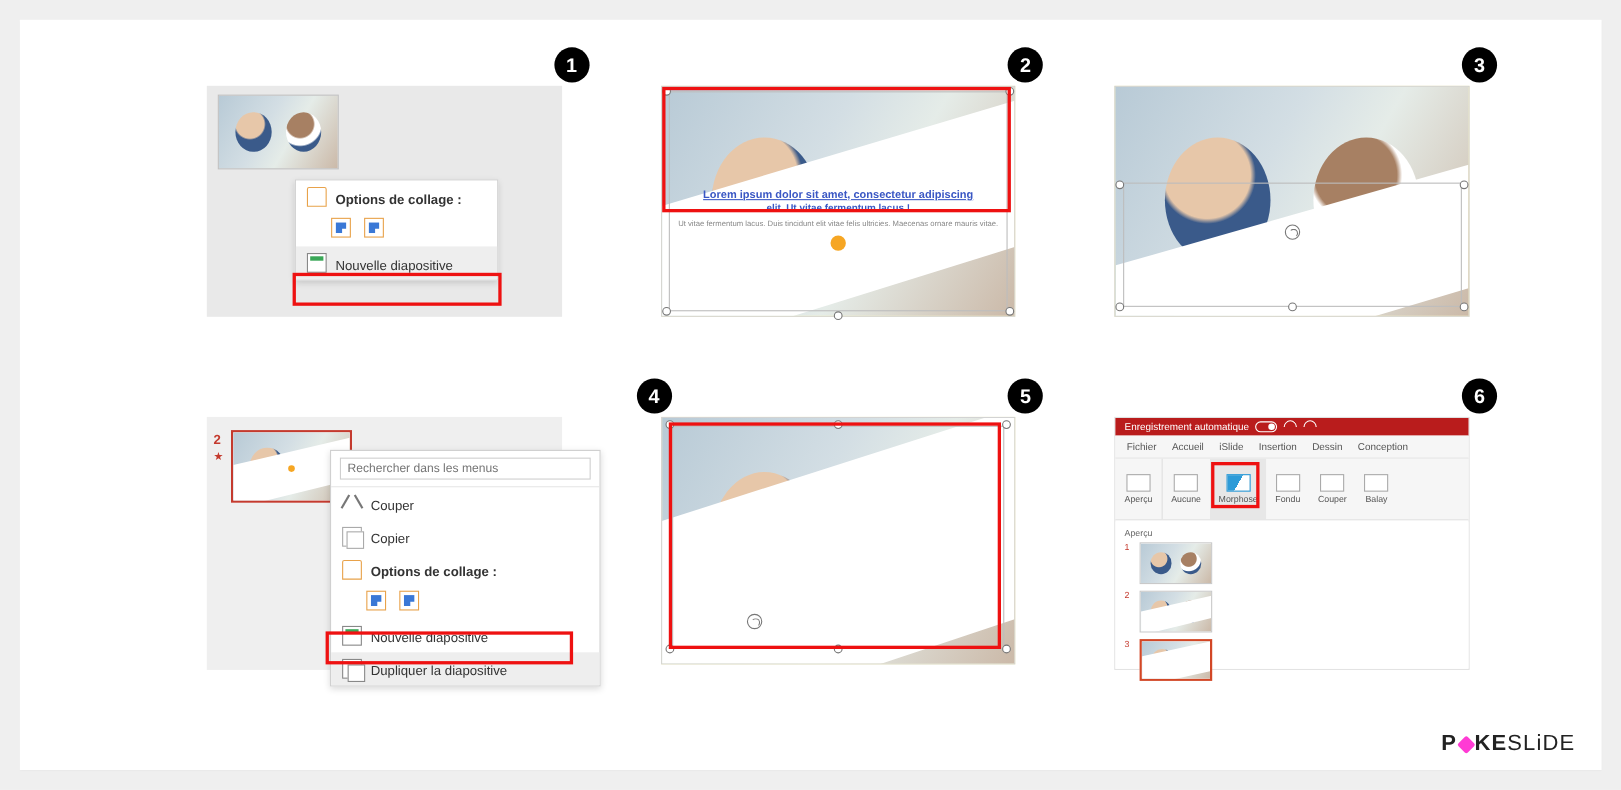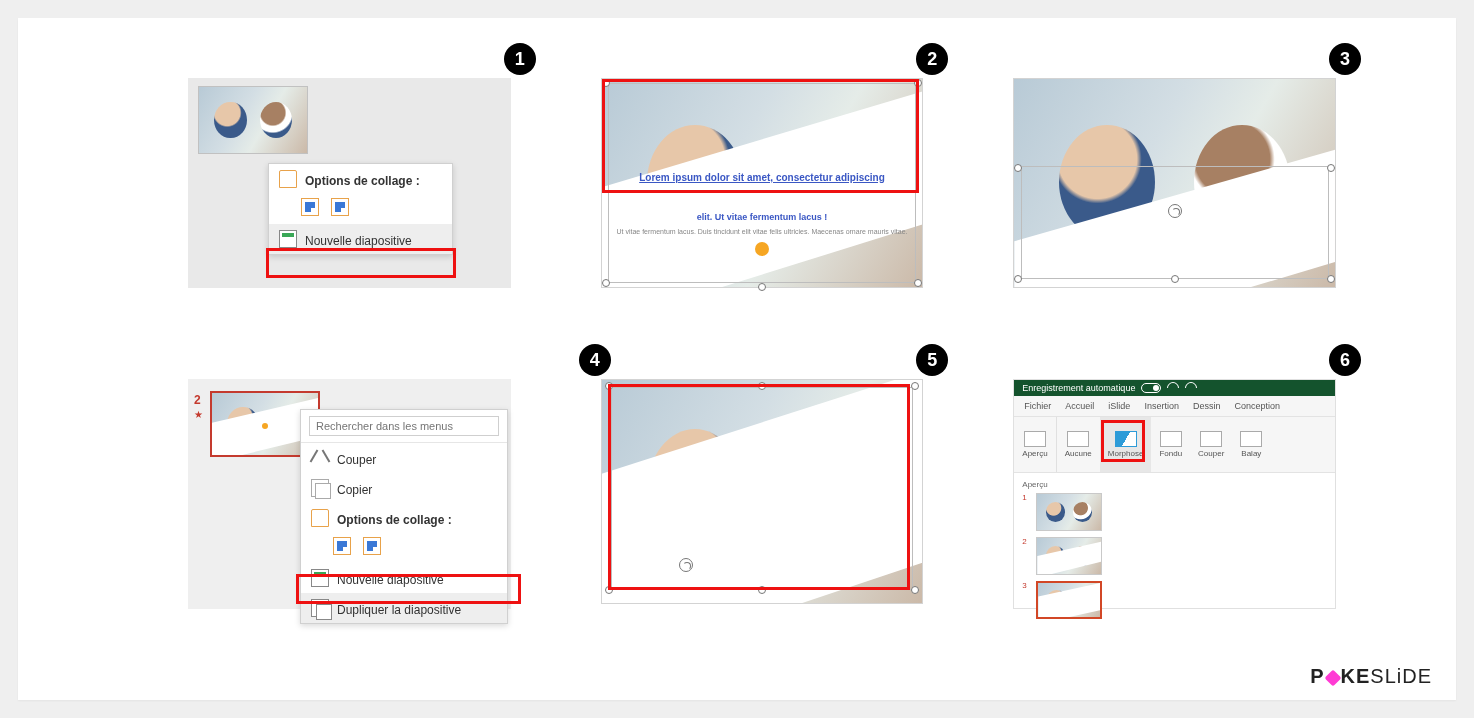--- a/index.html
+++ b/index.html
@@ -135,39 +135,39 @@
   }
   .slide-texts {
     position: absolute;
     top: 44%;
     left: 0; right: 0;
     text-align: center;
     padding: 0 14px;
     line-height: 1.3;
   }
   .slide-title { color:#3a57c4; font-weight:700; font-size:10px; text-decoration: underline; }
-  .slide-sub   { color:#3a57c4; font-weight:700; font-size:9px;margin-top:28px; }
+  .slide-sub   { color:#3a57c4; font-weight:700; font-size:9px; }
   .slide-small { color:#888; font-size:7px; margin-top:4px; }
   .orange-dot  { width:14px; height:14px; background:#f6a623; border-radius:50%; margin:6px auto 0; }
   .sel-handle { position:absolute; width:8px; height:8px; border:1px solid #777; background:#fff; border-radius:50%; }
   .sel-box    { position:absolute; border:1px solid #bdbdbd; }
   .rot-mark   { position:absolute; width:14px; height:14px; border:1px solid #777; border-radius:50%; }
   .rot-mark::after{content:'';position:absolute;left:50%;top:50%;width:6px;height:6px;margin:-3px 0 0 -3px;border:1px solid #777;border-left-color:transparent;border-bottom-color:transparent;border-radius:50%;}
 
   
   .s4-wrap { width:100%; height:230px; background:#efefef; position:relative; }
   .s4-num { position:absolute; left:6px; top:14px; color:#c43a2e; font-size:12px; font-weight:600; }
   .s4-star { position:absolute; left:6px; top:30px; color:#c43a2e; font-size:10px; }
   .s4-thumb {
     position:absolute; left:22px; top:12px; width:110px; height:66px;
     border:2px solid #c43a2e; background:#fff; overflow:hidden;
   }
   .s4-thumb .diag-white { clip-path: polygon(0% 48%, 100% 8%, 100% 70%, 0% 112%); }
   .s4-menu {
-    position:absolute; left:112px; top:30px; width:208px;
+    position:absolute; left:112px; top:30px; width:246px;
     background:#fff; border:1px solid #d0d0d0;
     box-shadow: 0 2px 6px rgba(0,0,0,0.15);
     font-size:12px;
   }
   .search-row { padding:6px 8px; border-bottom:1px solid #e6e6e6; }
   .search-inp {
     width:100%; border:1px solid #cfcfcf; padding:3px 6px;
     font-size:11px; color:#777; font-family:inherit;
   }
   .i-cut::before{content:'';position:absolute;left:2px;top:0;width:2px;height:14px;background:#777;transform:rotate(30deg);}
@@ -175,21 +175,21 @@
   .i-copy { border:1px solid #aaa; background:#fff; }
   .i-copy::after{content:'';position:absolute;left:3px;top:3px;right:-3px;bottom:-3px;border:1px solid #aaa;background:#fff;}
   .i-dup { border:1px solid #888; background:#fff;}
   .i-dup::after{content:'';position:absolute;left:4px;top:4px;right:-4px;bottom:-4px;border:1px solid #888;background:#fff;}
   .s4-highlight { left:108px; top:195px; width:225px; height:30px; }
   .menu-row.hl { background:#eee; }
 
   
   .s6 { width:100%; height:230px; position:relative; border:1px solid #e0e0e0; background:#fff; }
   .s6-title {
-    background:#14532d; color:#fff; font-size:9px;
+    background:#b91c1c; color:#fff; font-size:9px;
     padding:2px 8px; display:flex; align-items:center; gap:6px;
   }
   .toggle { width:20px; height:10px; border:1px solid #fff; border-radius:5px; position:relative; }
   .toggle::after{content:'';position:absolute;right:1px;top:1px;width:6px;height:6px;background:#fff;border-radius:50%;}
   .s6-title .undo, .s6-title .redo { width:12px;height:12px;border:1px solid #fff;border-radius:50%;border-right-color:transparent;border-bottom-color:transparent;transform:rotate(45deg);}
   .s6-tabs { display:flex; gap:10px; padding:3px 8px; font-size:9px; color:#555; background:#f6f6f6; border-bottom:1px solid #e3e3e3;}
   .s6-tabs span { padding:2px 2px; }
   .s6-rib { display:flex; gap:0; align-items:stretch; background:#f6f6f6; border-bottom:1px solid #e3e3e3; height:56px; font-size:8px; color:#555; }
   .rib-item { display:flex; flex-direction:column; align-items:center; justify-content:center; padding:4px 8px; gap:2px; }
   .rib-sep { width:1px; background:#e0e0e0; }

